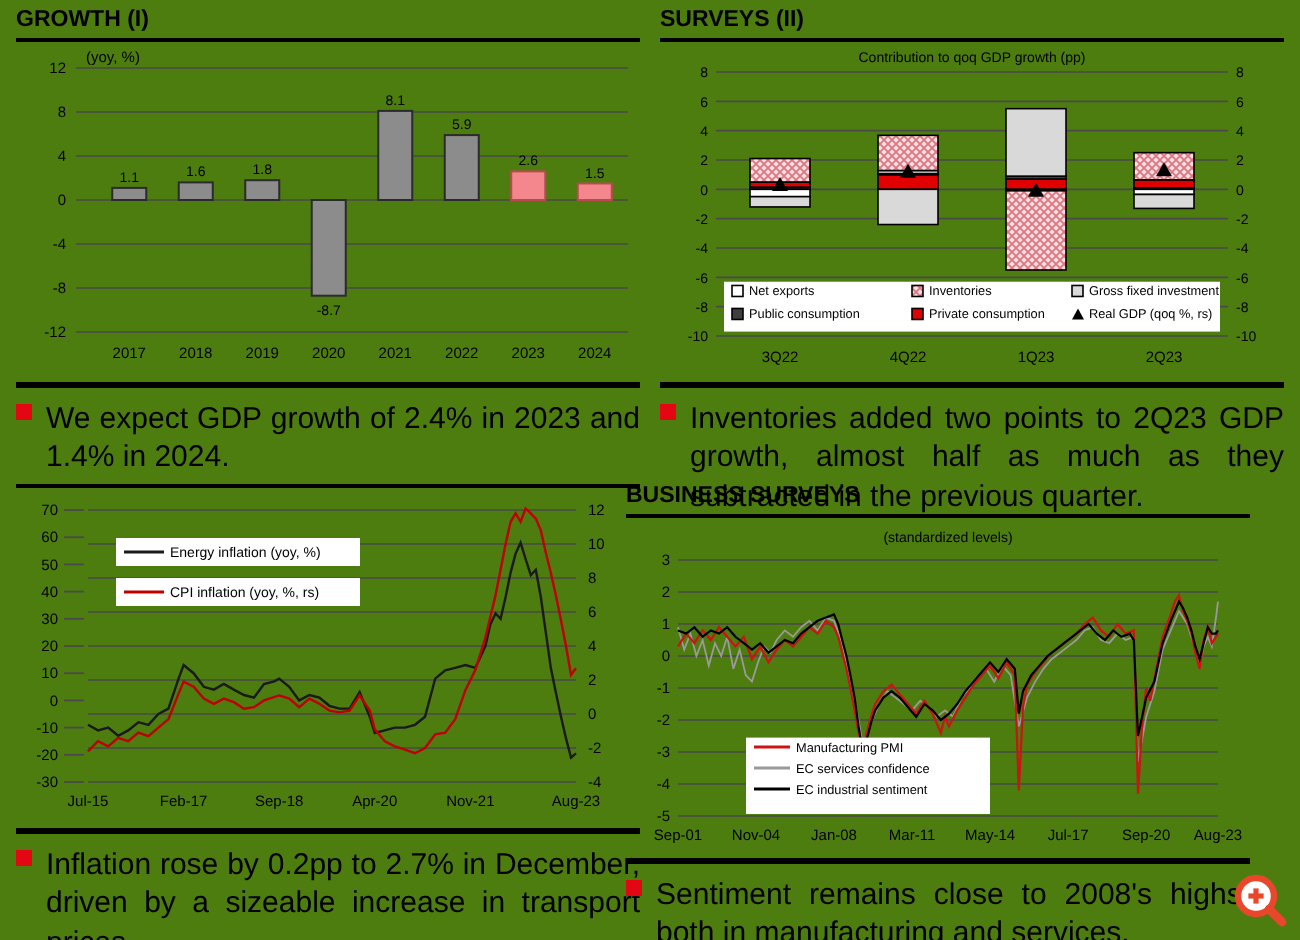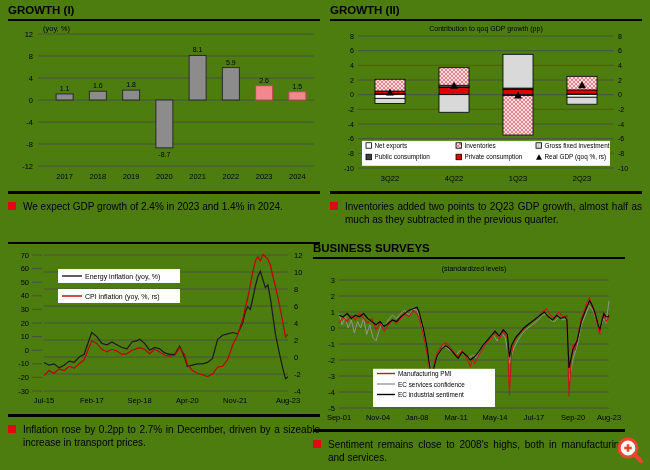--- a/index.html
+++ b/index.html
@@ -5,21 +5,21 @@
   html,body{margin:0;padding:0;background:#fff;}
   body{font-family:"Liberation Sans",sans-serif;}
   .page{position:relative;width:650px;height:470px;background:#4d7c0f;overflow:hidden;}
   .panel{position:absolute;}
   .hd{font-size:11.5px;font-weight:bold;margin:0 0 3px 0;color:#000;}
   .rule{height:2.4px;background:#000;}
   svg.chart{display:block;margin:1px 0;}
   svg text{font-family:"Liberation Sans",sans-serif;}
   .bullet{display:flex;margin-top:6px;gap:7px;}
   .sq{width:8px;height:8px;background:#e30613;flex:0 0 auto;margin-top:2px;}
-  .bullet p{margin:0;font-size:10px;line-height:1.3;color:#000;text-align:justify;}
+  .bullet p{margin:0;font-size:15px;line-height:1.3;color:#000;text-align:justify;}
   .zoom-btn{position:absolute;left:614px;top:434px;width:34px;height:34px;cursor:pointer;}
 </style>
 </head>
 <body>
 
 <div class="page">
 
   <section class="panel" style="left:8px;top:4px;width:312px">
     <h2 class="hd">GROWTH (I)</h2>
     <div class="rule"></div>
@@ -65,21 +65,21 @@
         <text x="289.375" y="157" font-size="7.5" text-anchor="middle" fill="#000">2024</text>
       </svg>
     <div class="rule"></div>
     <div class="bullet">
       <span class="sq"></span>
       <p>We expect GDP growth of 2.4% in 2023 and 1.4% in 2024.</p>
     </div>
   </section>
 
   <section class="panel" style="left:330px;top:4px;width:312px">
-    <h2 class="hd">GROWTH (II)</h2>
+    <h2 class="hd">SURVEYS (II)</h2>
     <div class="rule"></div>
     <svg class="chart" id="chart-1" width="312" height="168" viewBox="0 0 312 168">
         <defs>
           <pattern id="hatch" width="4" height="4" patternUnits="userSpaceOnUse">
             <rect width="4" height="4" fill="#fbdfe2"></rect>
             <path d="M0 0L4 4M4 0L0 4" stroke="#dd7680" stroke-width="0.9"></path>
           </pattern>
         </defs>
         <text x="156" y="9" font-size="7" text-anchor="middle" fill="#000">Contribution to qoq GDP growth (pp)</text>
         <line x1="28" y1="14" x2="284" y2="14" stroke="#4a4a4a" stroke-width="0.8"></line>

